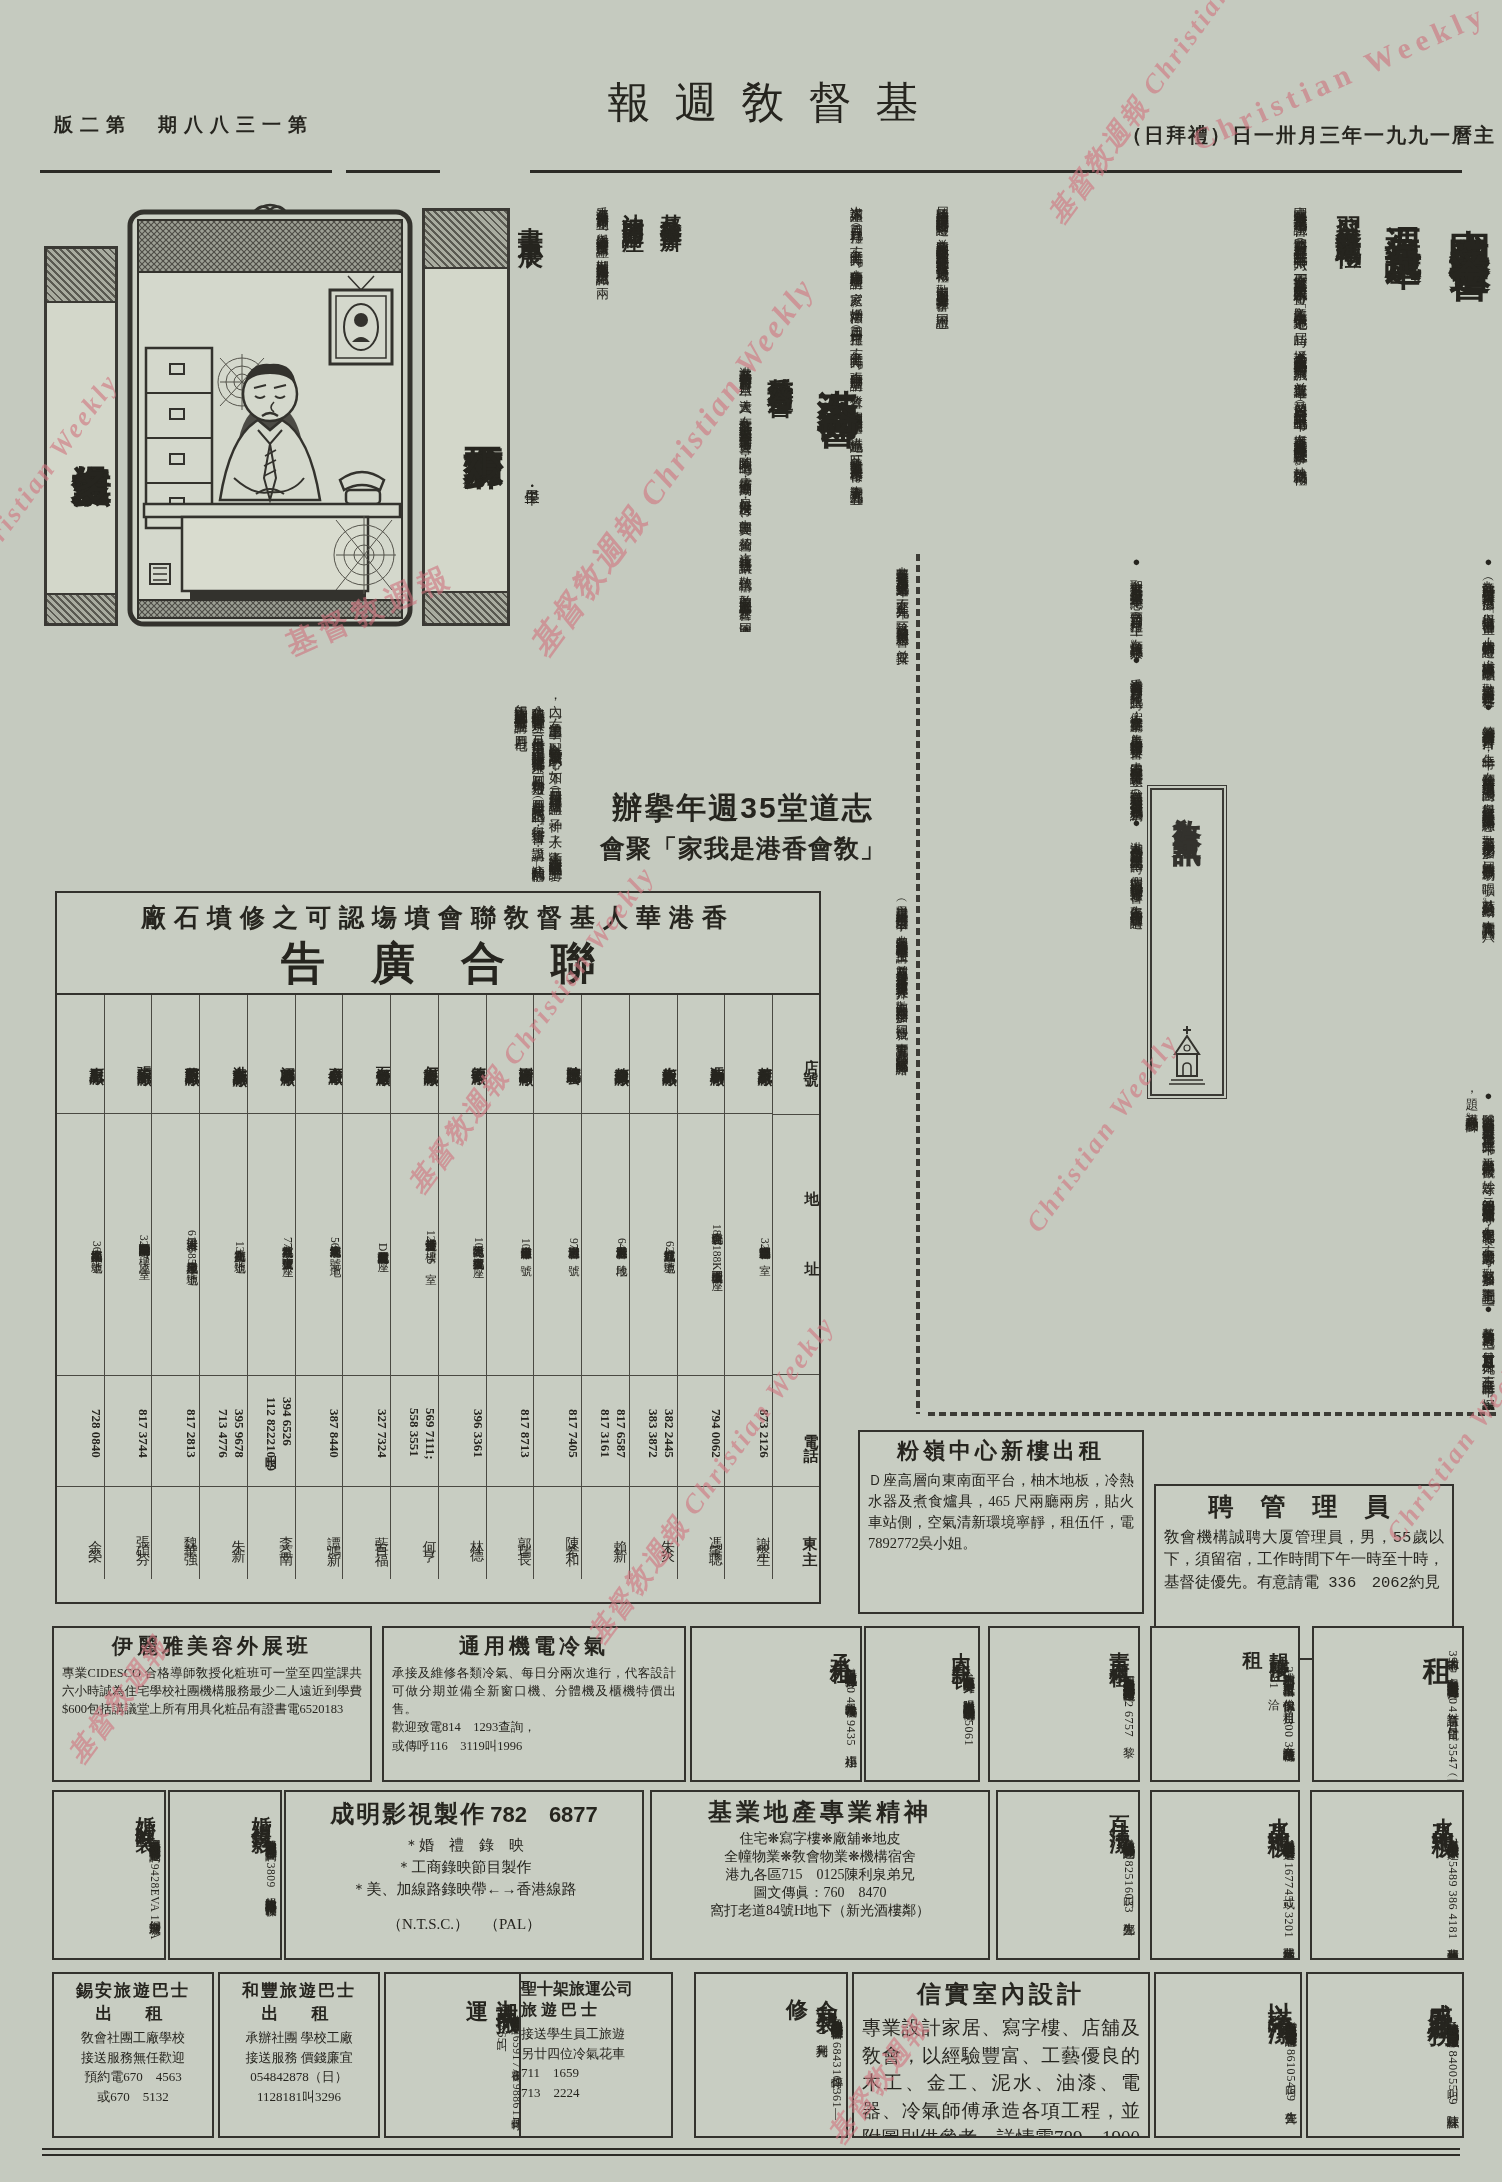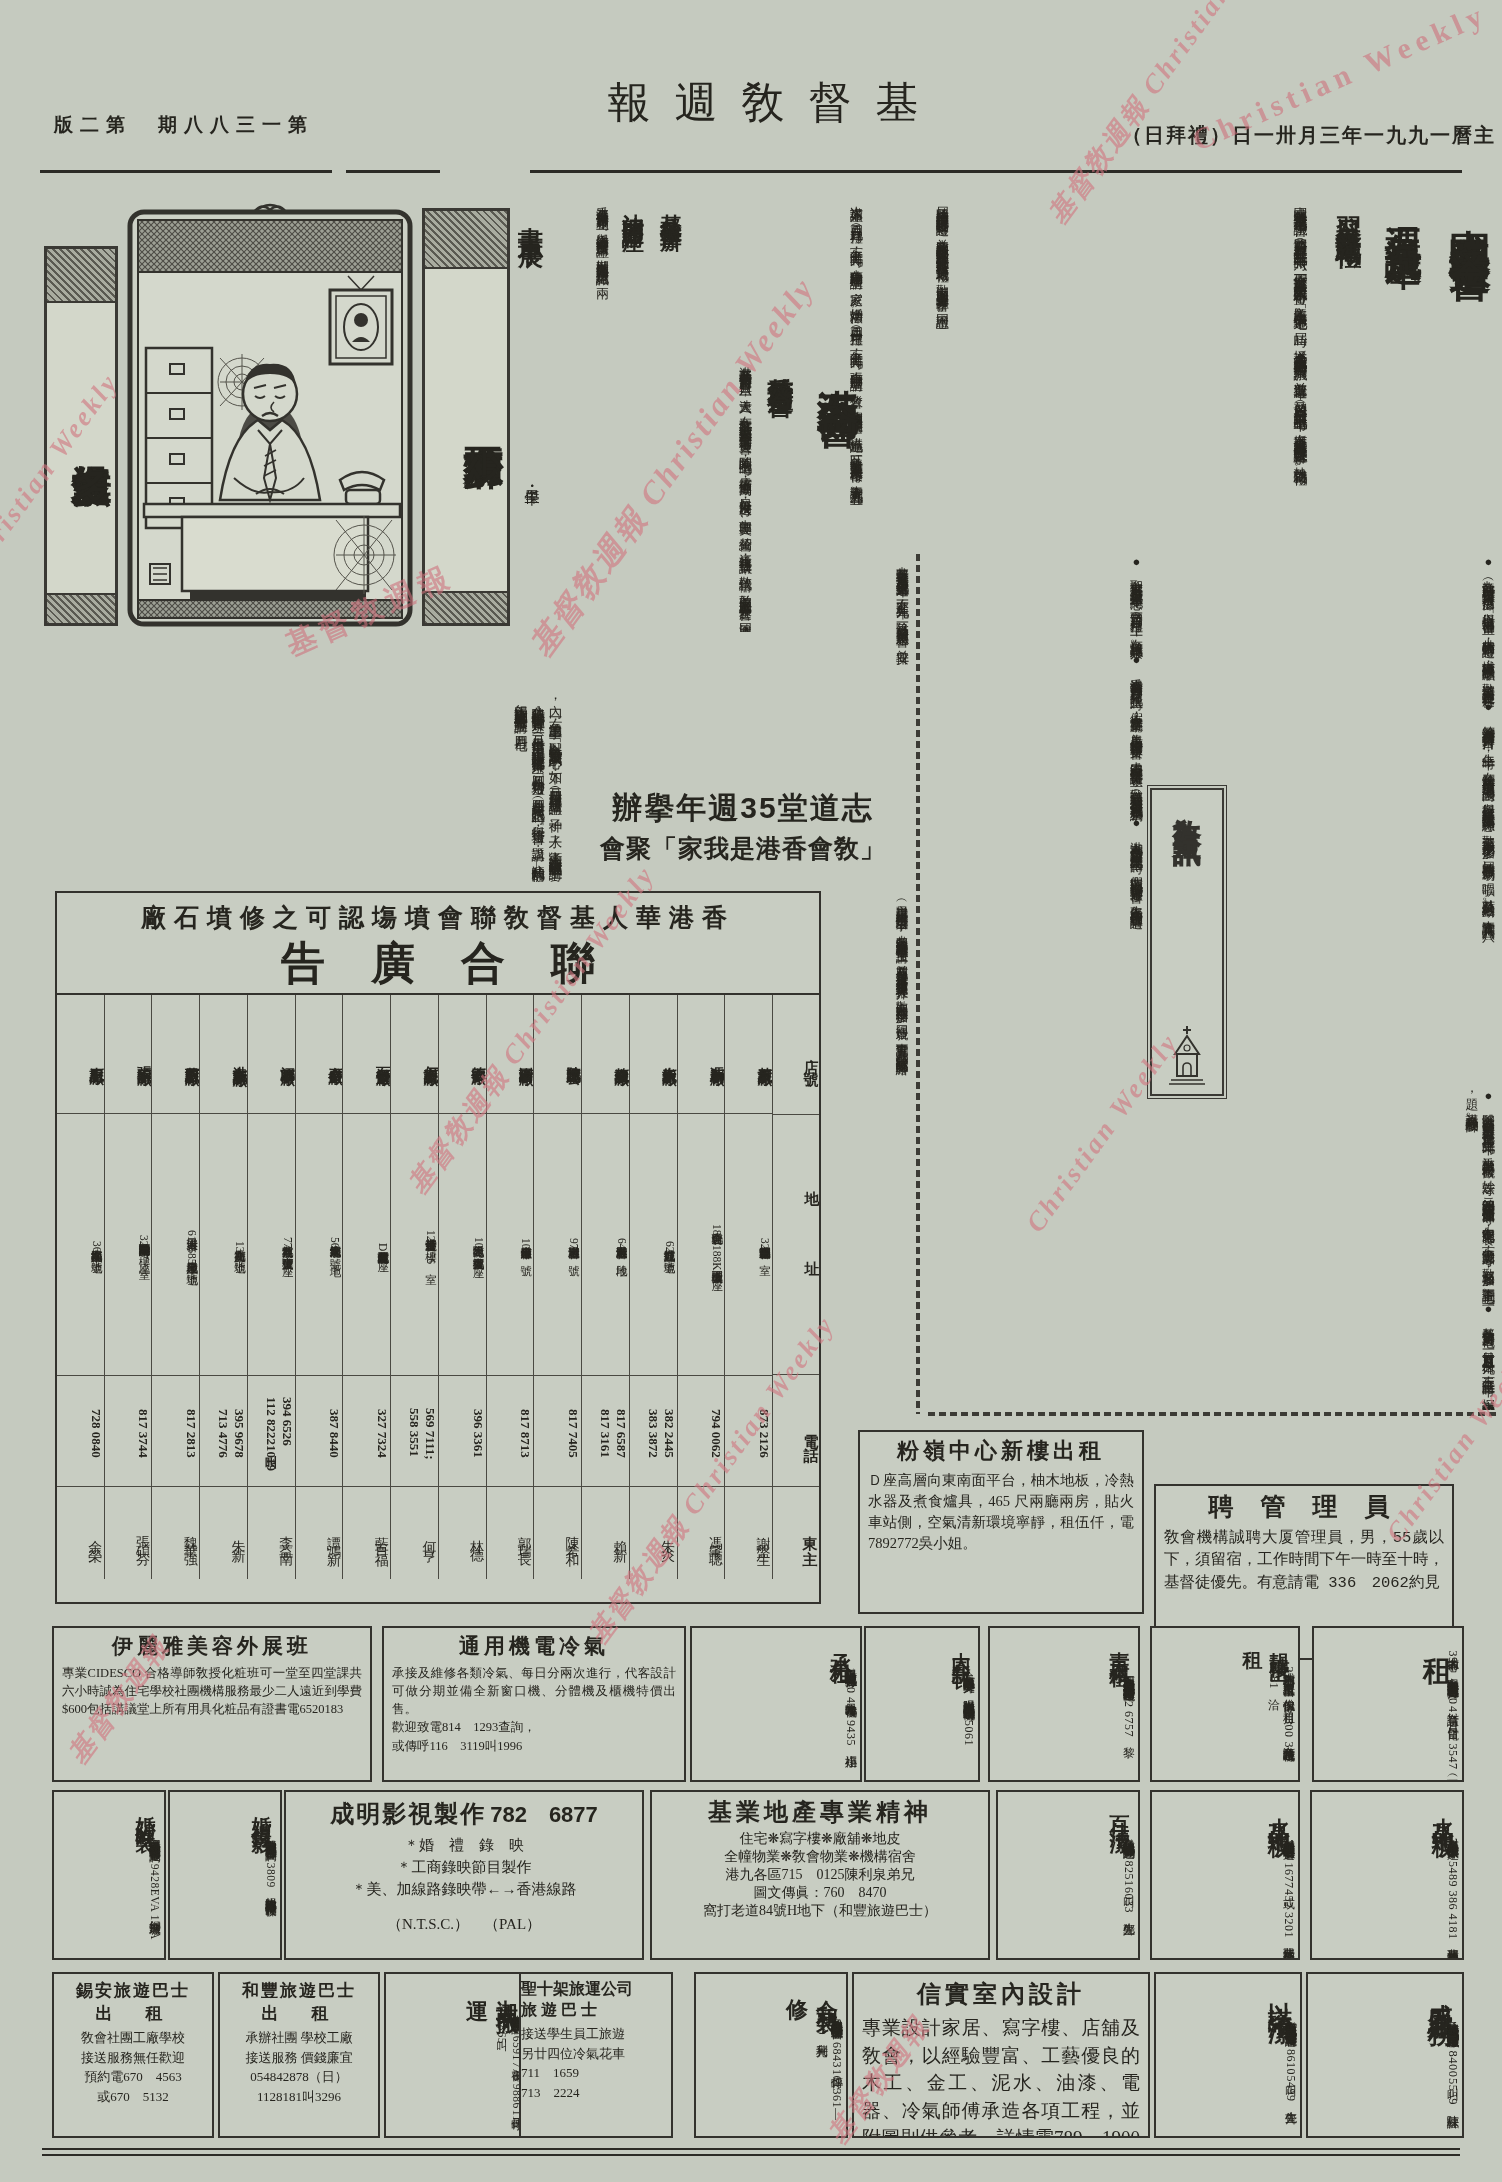--- a/index.html
+++ b/index.html
@@ -382,21 +382,21 @@
     <div style="font-size:15px;margin-top:3px;">＊工商錄映節目製作</div>
     <div style="font-size:15px;margin-top:3px;">＊美、加線路錄映帶←→香港線路</div>
     <div style="font-size:15px;margin-top:16px;">（N.T.S.C.）　（PAL）</div>
   </div>
   <div class="abs adbox" style="left:650px;top:1790px;width:336px;height:166px;text-align:center;">
     <span class="ad-title hei" style="font-size:24px;">基業地產專業精神</span>
     <div style="font-size:14px;">住宅❋寫字樓❋廠舖❋地皮</div>
     <div style="font-size:14px;">全幢物業❋敎會物業❋機構宿舍</div>
     <div style="font-size:14px;">港九各區715　0125陳利泉弟兄</div>
     <div style="font-size:14px;">圖文傳眞：760　8470</div>
-    <div style="font-size:14px;">窩打老道84號H地下（和豐旅遊巴士）</div>
+    <div style="font-size:14px;">窩打老道84號H地下（新光酒樓鄰）</div>
   </div>
   <div class="abs adbox v vad" style="left:996px;top:1790px;width:140px;height:166px;">
     <span class="vt-title" style="font-size:20px;">百佳淸潔</span>
     <span class="vt-body">水晶地板蒸洗地毯膠板打蠟歡迎查詢112 8251叫6033鄭先生</span>
   </div>
   <div class="abs adbox v vad" style="left:1150px;top:1790px;width:146px;height:166px;">
     <span class="vt-title">水晶地板</span>
     <span class="vt-body">誠接學校禮堂敎會住宅等大小工程取價公道787 1677或452 3201翡翠行水晶地板</span>
   </div>
   <div class="abs adbox v vad" style="left:1310px;top:1790px;width:150px;height:166px;">

